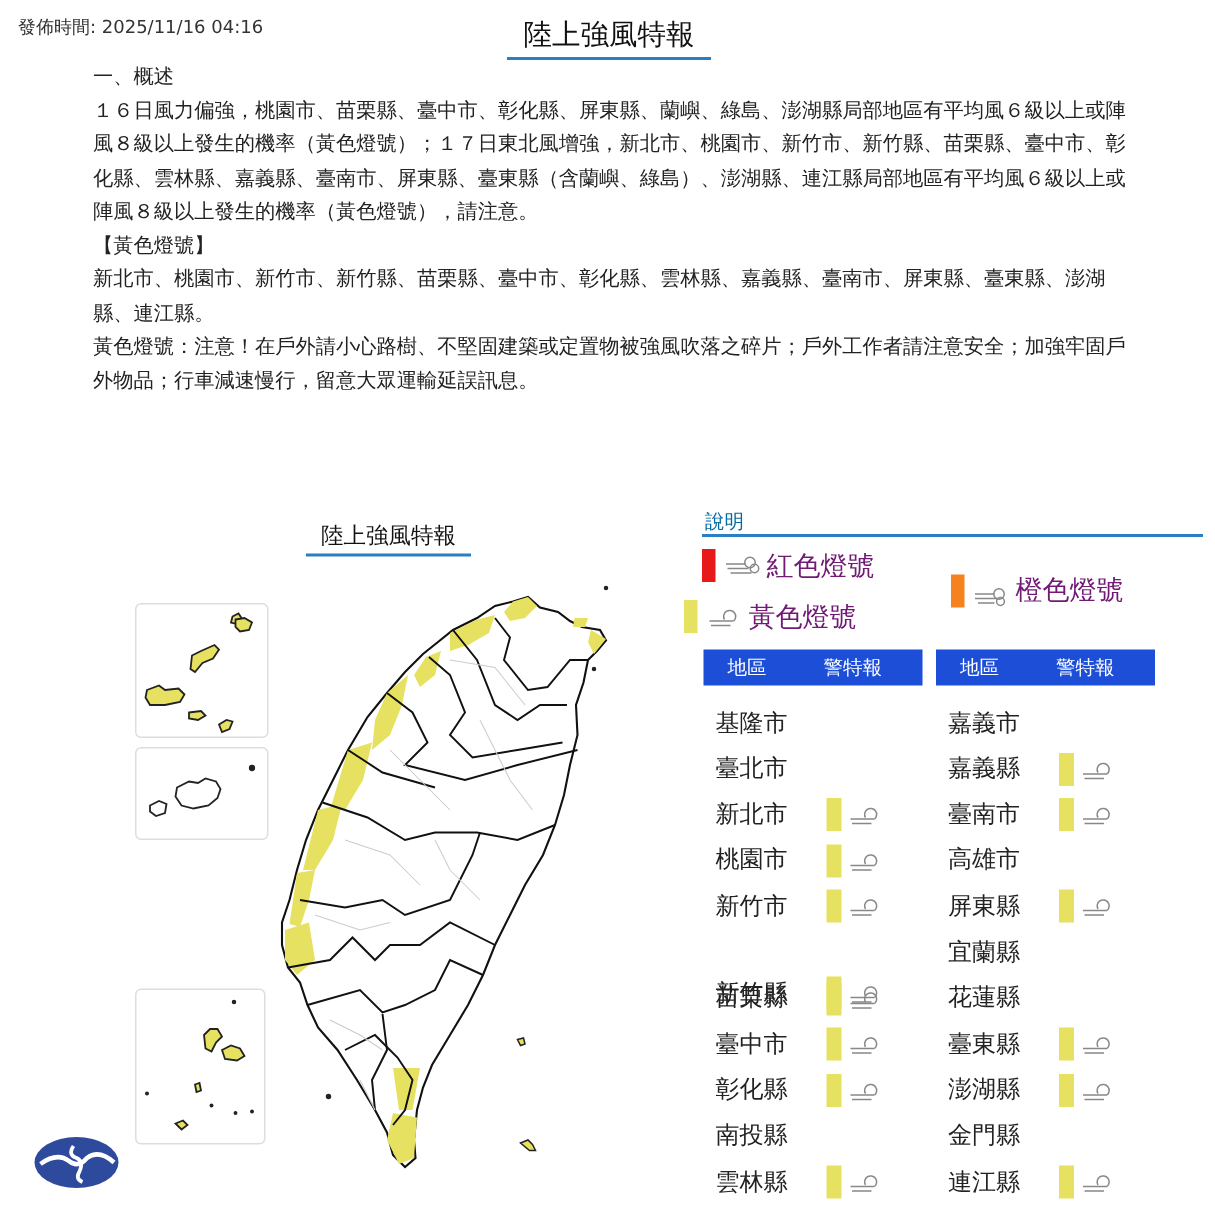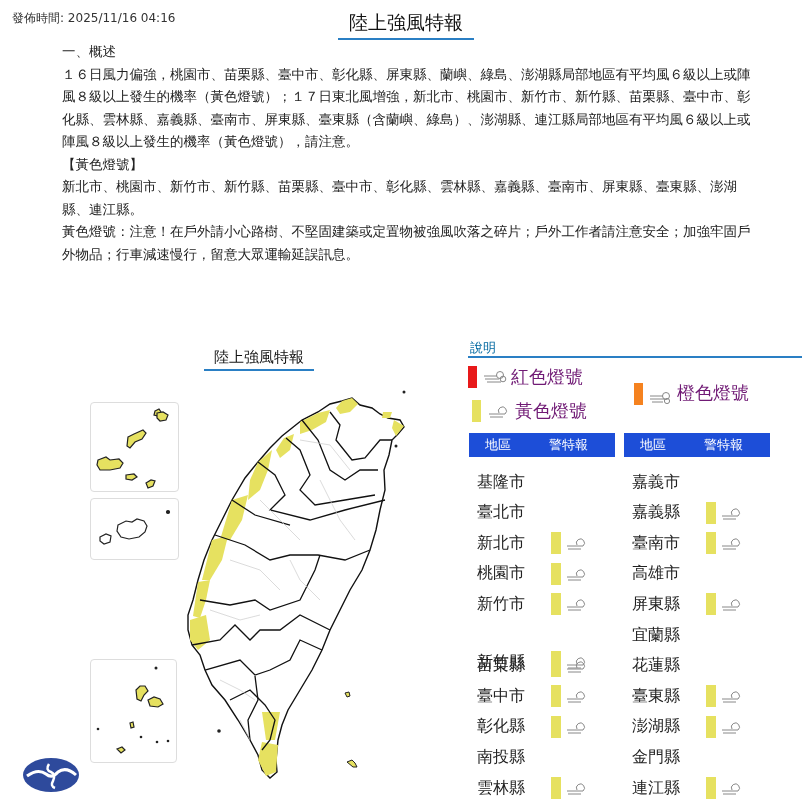--- a/index.html
+++ b/index.html
@@ -152,21 +152,21 @@
 </div>
 <div class="legend-item" style="left:634px;top:381px;align-items:flex-end;">
   <span class="swatch" style="background:#f5821f"></span>
   <svg class="wind-icon" viewBox="0 0 24 14">
     <path d="M1 5 H14 M1 8 H16 M3 11 H14" stroke="#888" stroke-width="1"></path>
     <circle cx="17" cy="5" r="3.5" fill="none" stroke="#888" stroke-width="1"></circle>
     <circle cx="18" cy="10" r="2.6" fill="none" stroke="#888" stroke-width="1"></circle>
   </svg>
   <span>橙色燈號</span>
 </div>
-<div class="legend-item" style="left:472px;top:399px;align-items:center;">
+<div class="legend-item" style="left:456px;top:399px;align-items:center;">
   <span class="swatch" style="background:#e6e160"></span>
   <svg class="wind-icon" viewBox="0 0 24 14">
     <path d="M2 10 H18 M3 13 H16" stroke="#888" stroke-width="1"></path>
     <path d="M12 9 A4 4 0 1 1 18 10" fill="none" stroke="#888" stroke-width="1"></path>
   </svg>
   <span>黃色燈號</span>
 </div>
 
 <div class="thead" style="left:469px;top:433px;width:146px;">
   <span style="left:16px;">地區</span>

